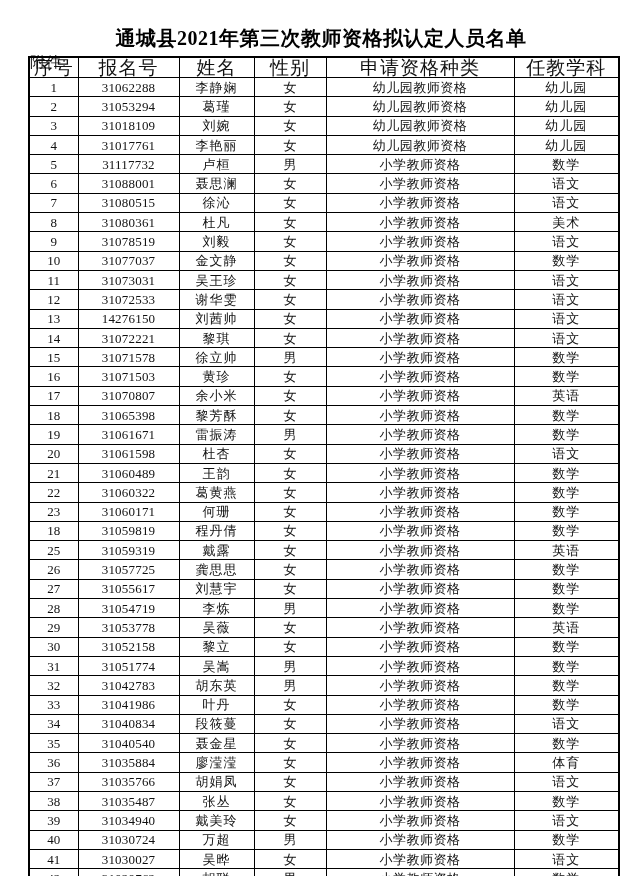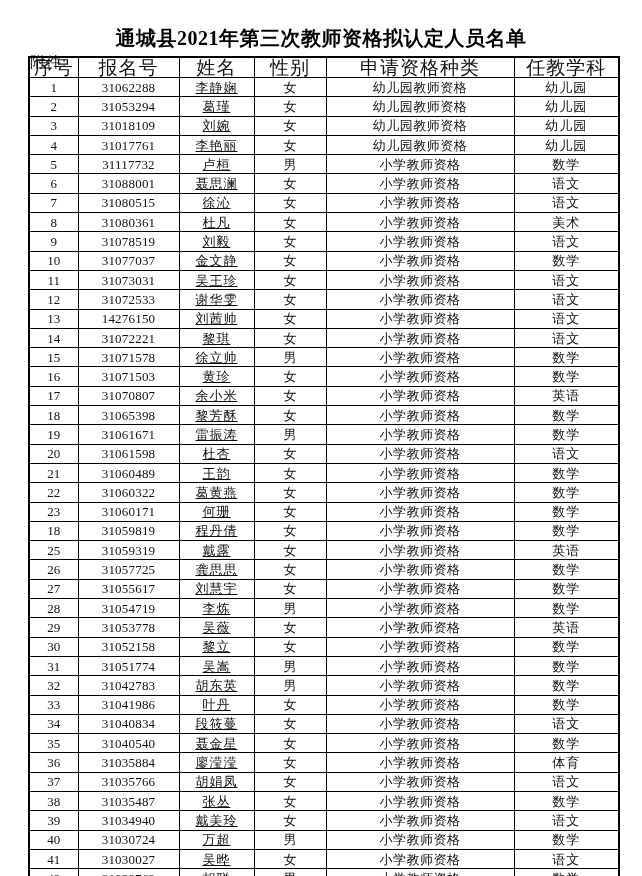--- a/index.html
+++ b/index.html
@@ -74,21 +74,21 @@
     letter-spacing: 1px;
   }
   .col-seq    { width: 49px; }
   .col-regno  { width: 101px; }
   .col-name   { width: 75px; }
   .col-gender { width: 72px; }
   .col-cert   { width: 188px; }
   .col-subject{ width: 105px; }
   td.seq-cell   { font-size: 12.5px; }
   td.regno-cell { font-size: 13px; letter-spacing: 0.2px; }
-  td.name-cell  { letter-spacing: 1px; text-decoration: underline; }
+  td.name-cell  { letter-spacing: 1px; }
   td.cert-cell  { letter-spacing: 0.5px; }
   td.subject-cell { letter-spacing: 1px; }
 </style>
 </head>
 <body>
 
 <div class="page">
 
   <div class="attachment-label">附件:</div>
 

